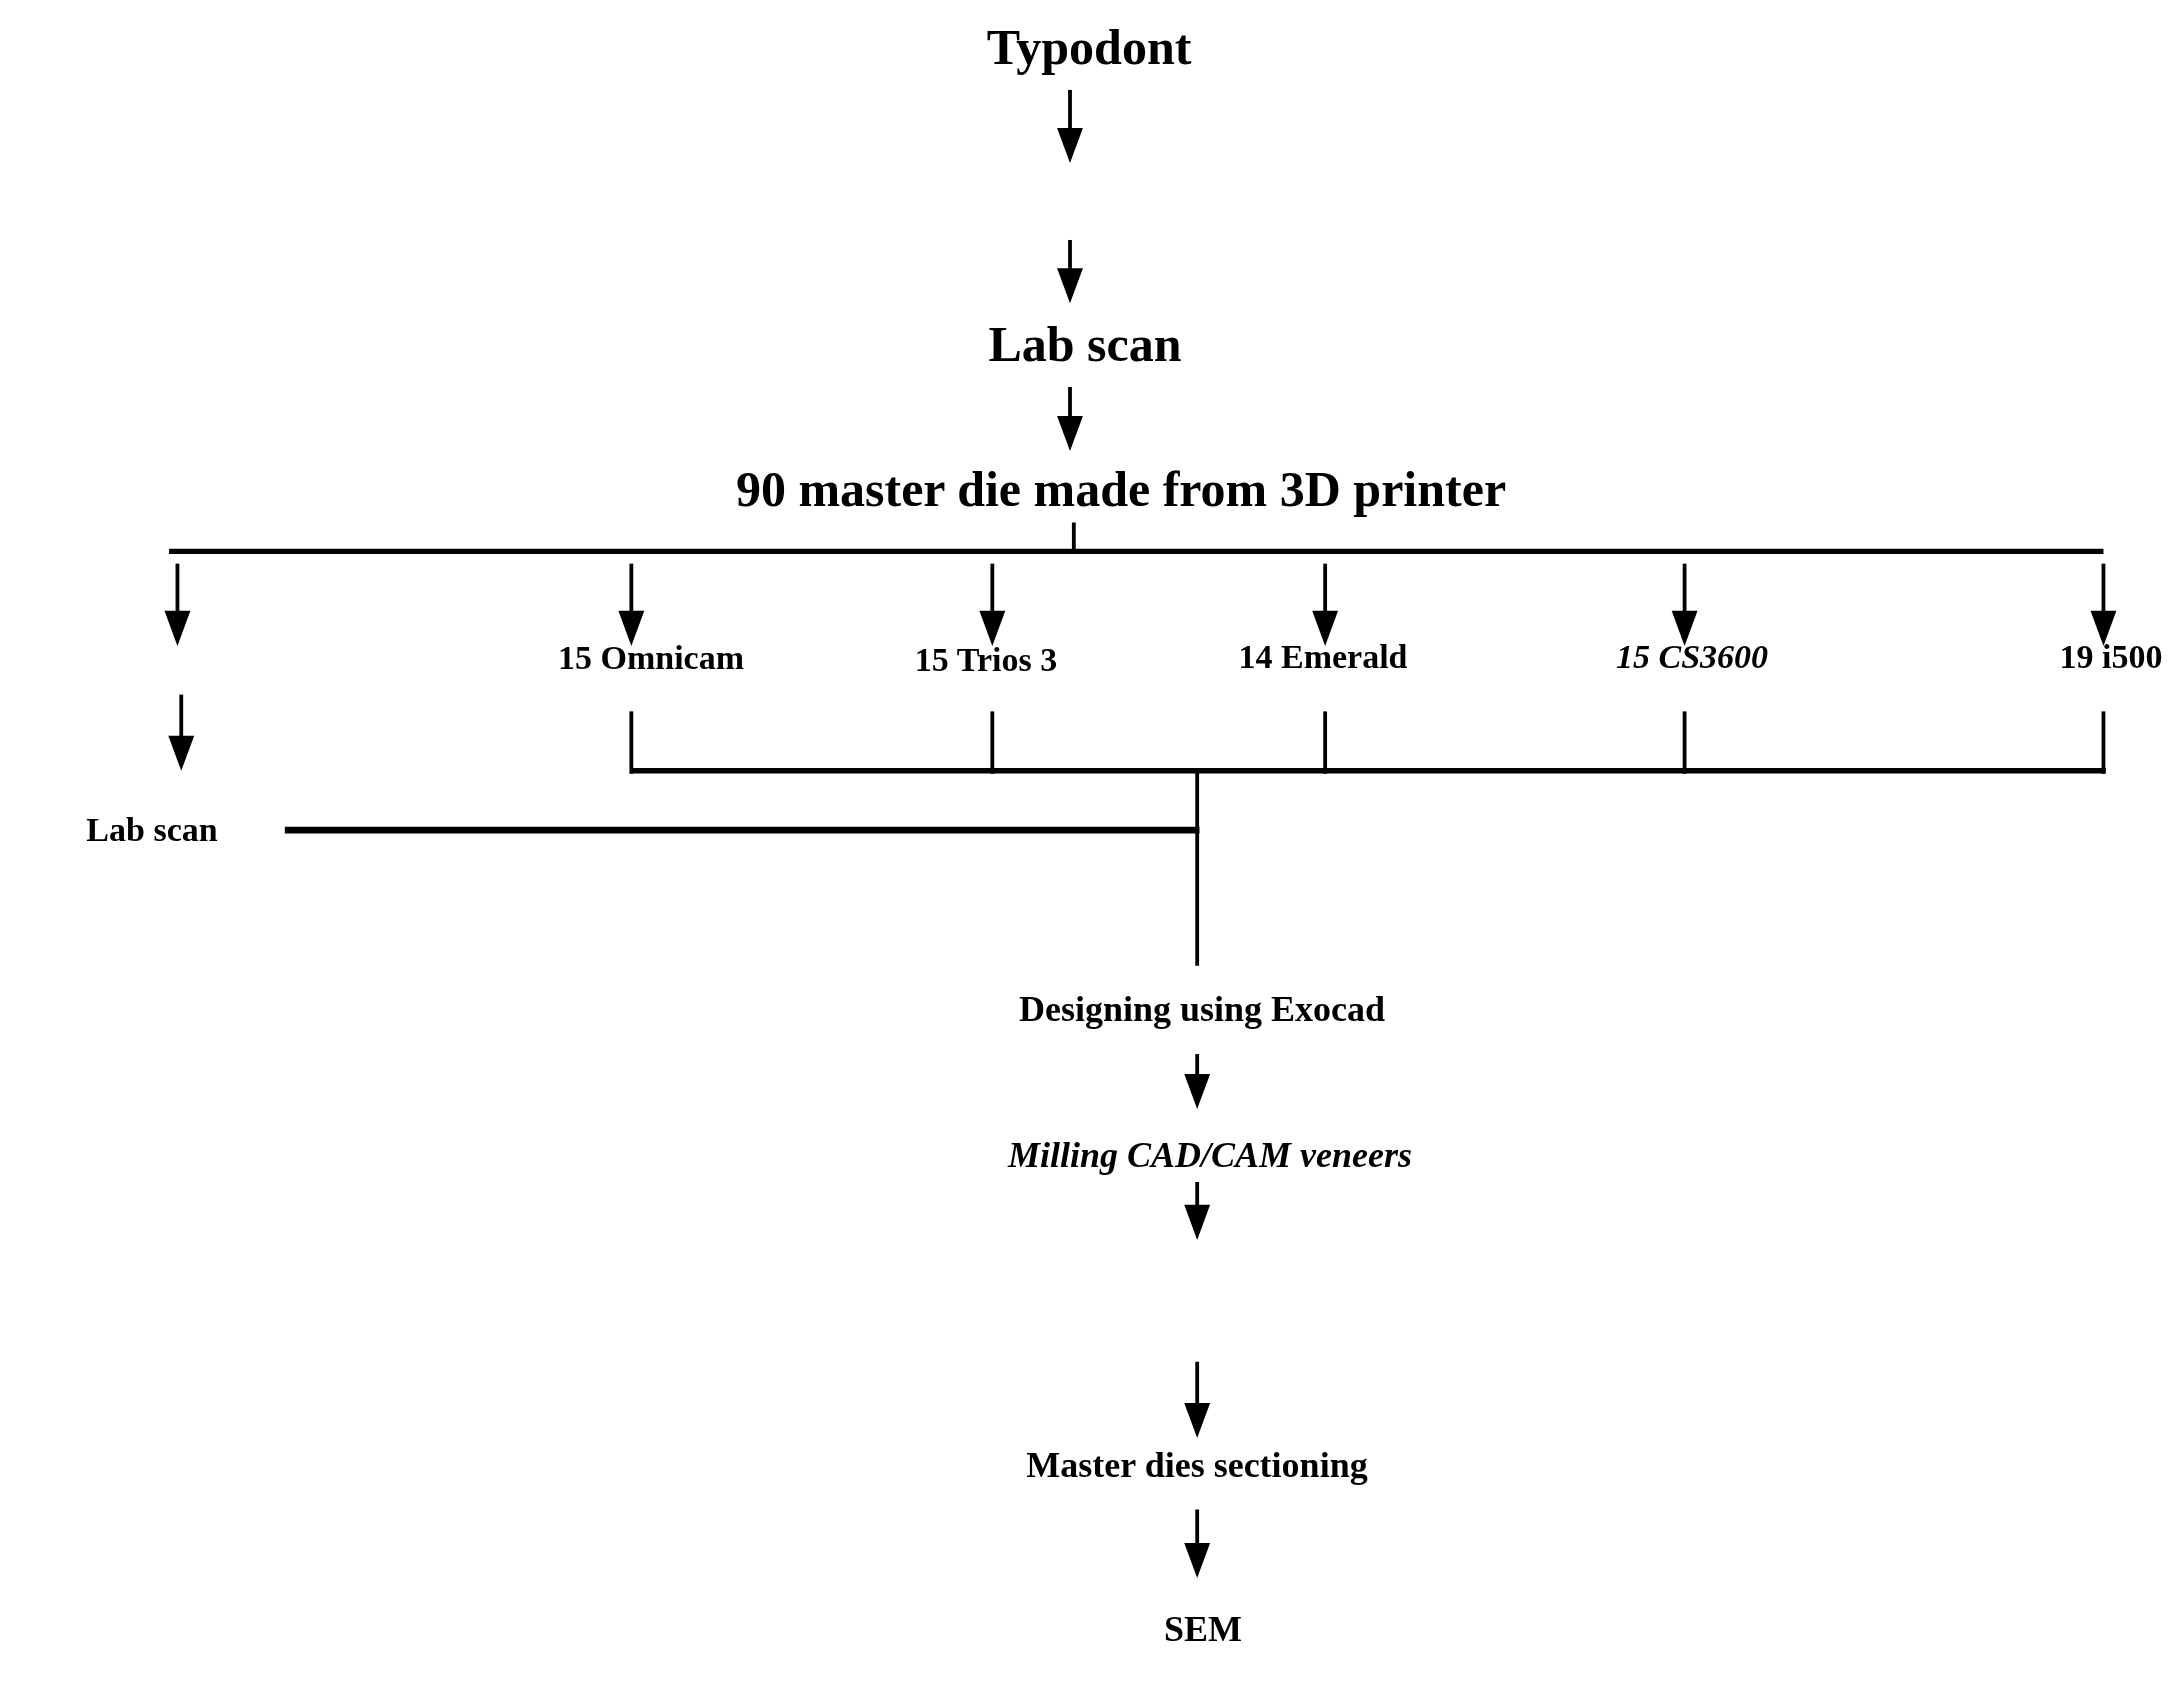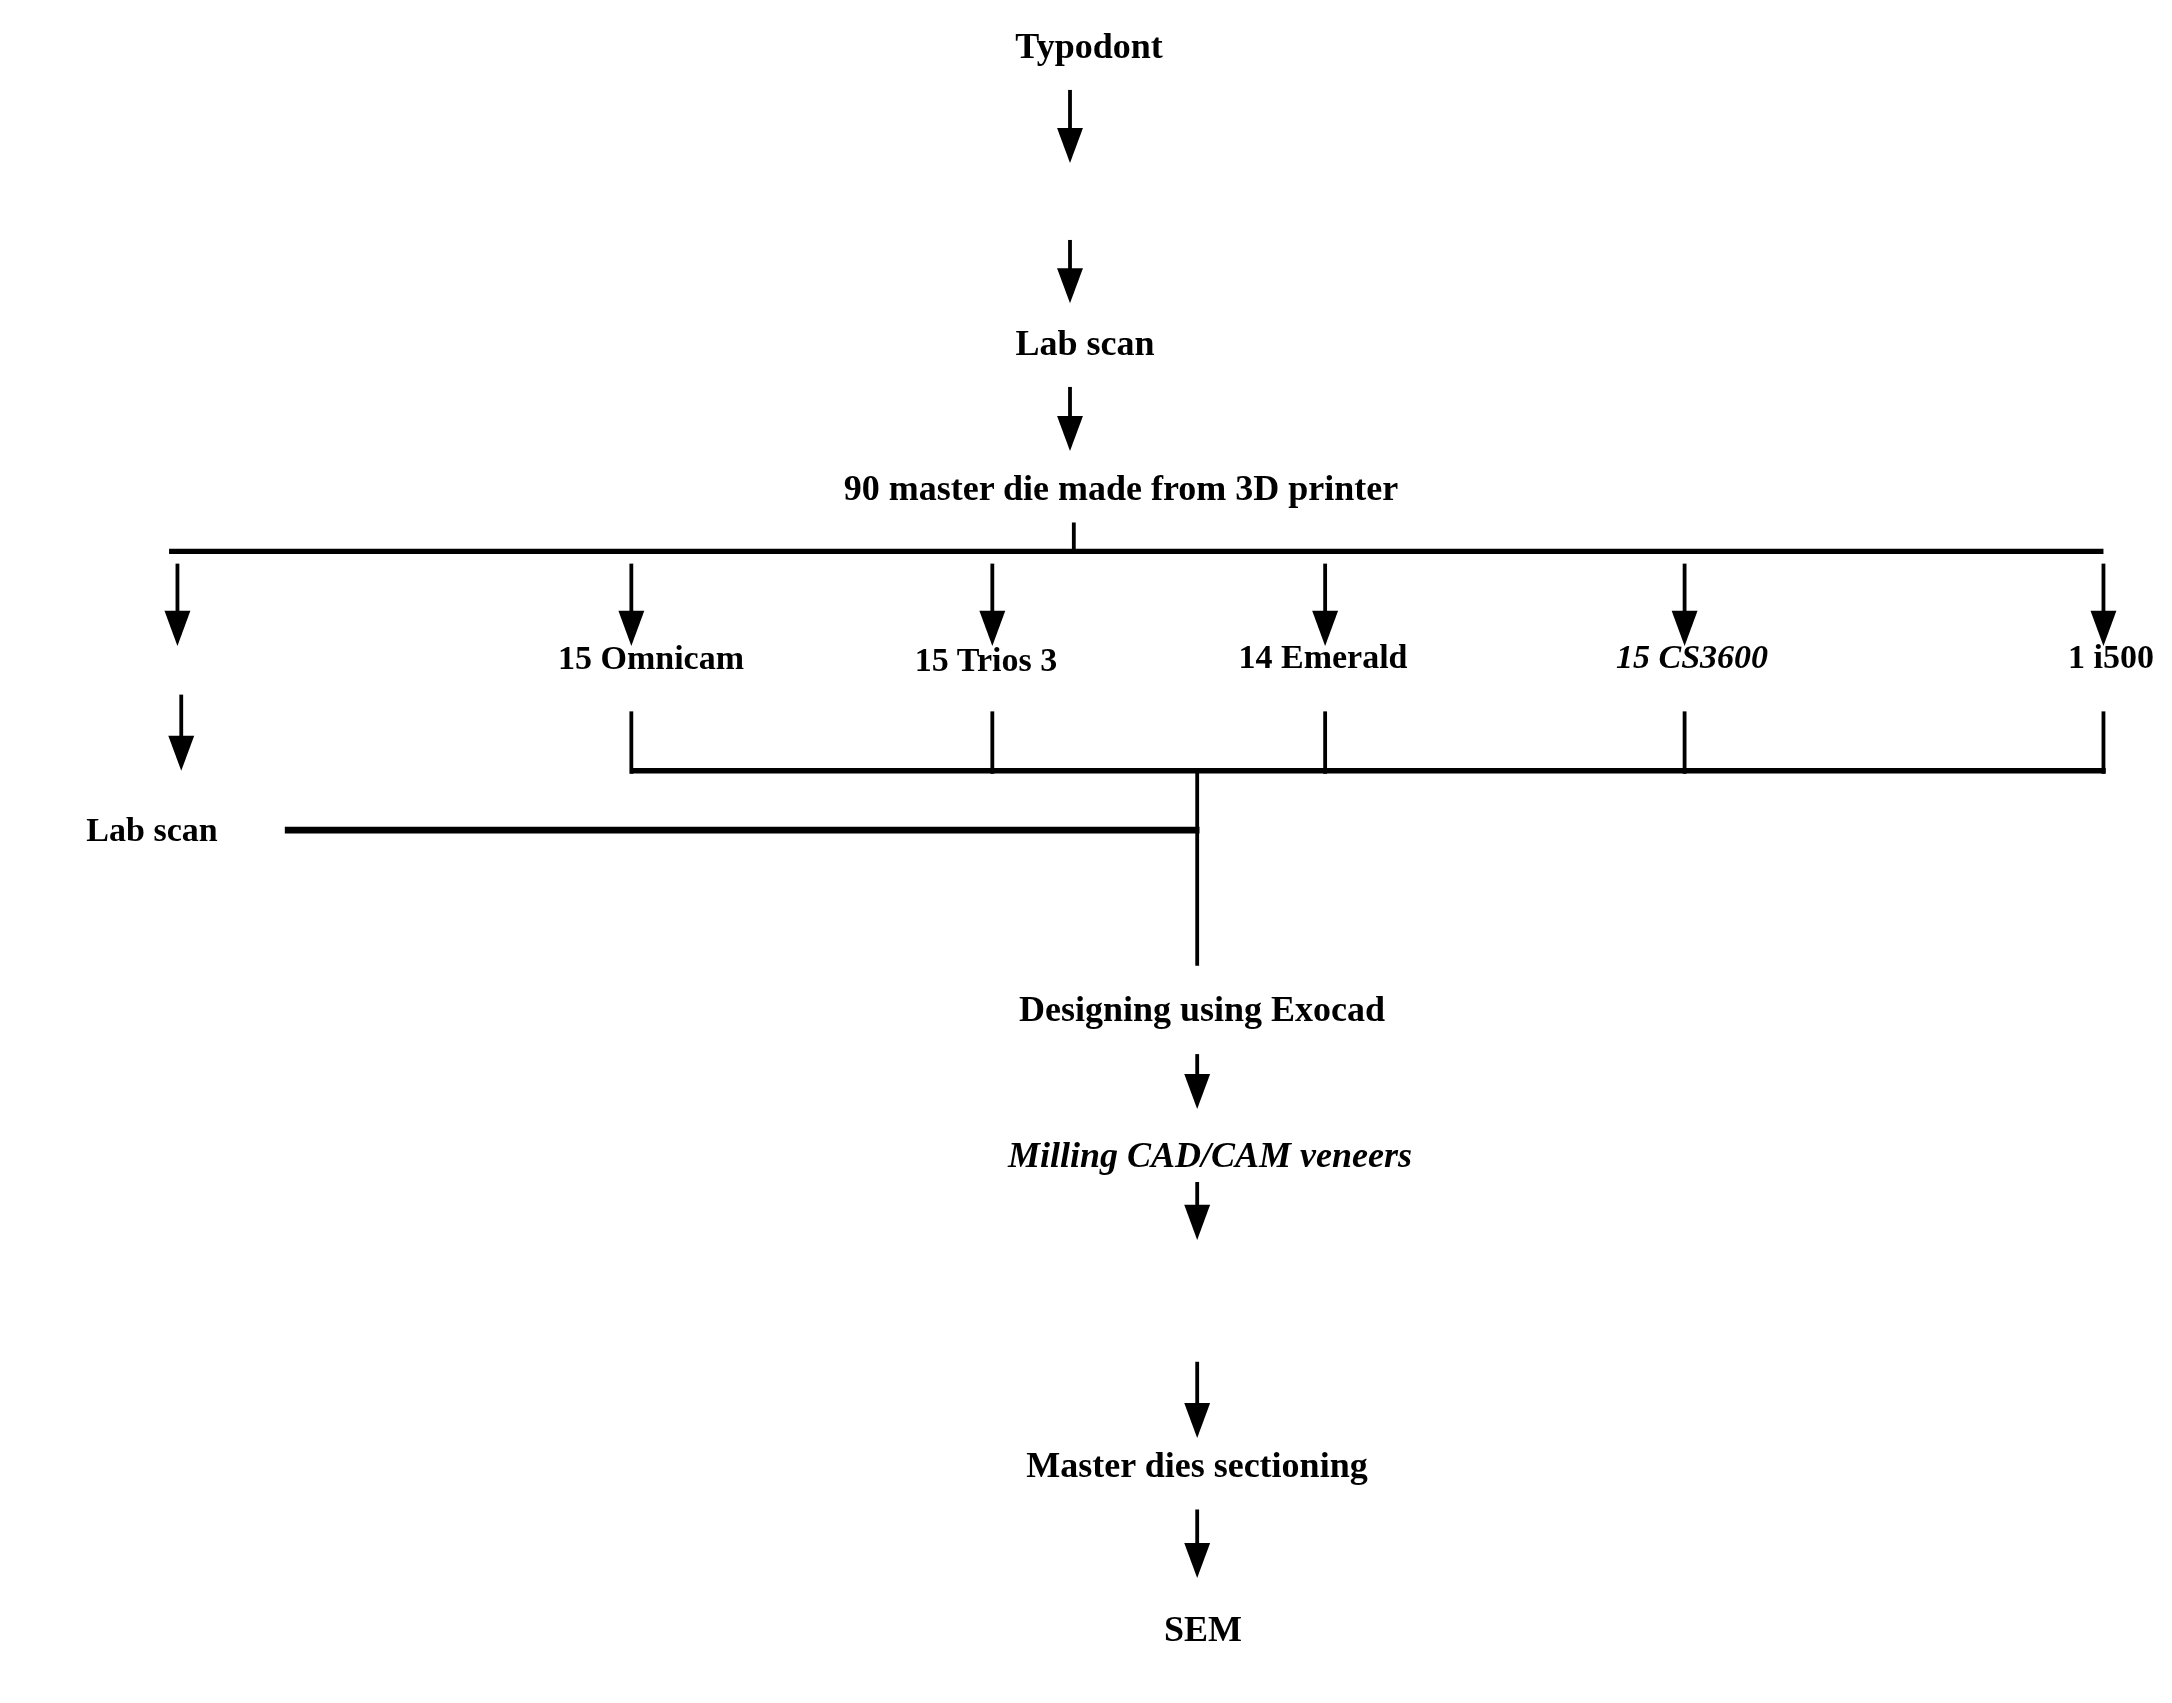--- a/index.html
+++ b/index.html
@@ -18,21 +18,21 @@
   }
   .label {
     position: absolute;
     transform: translate(-50%, -50%);
     white-space: nowrap;
     font-weight: bold;
     color: #000000;
     text-align: center;
     line-height: 1.1;
   }
-  .f-top    { font-size: 36px; font-family: Liberation Serif, serif; }
+  .f-top    { font-size: 50px; font-family: Liberation Serif, serif; }
   .f-branch { font-size: 34px; }
   .f-mid    { font-size: 36px; }
   .wire     { stroke: #000000; fill: none; }
   .head     { fill: #000000; stroke: none; }
 </style>
 </head>
 <body>
 
 <div id="canvas">
 
@@ -116,21 +116,21 @@
   </svg>
 
   <div class="label f-top" style="left:1089px; top:47px;">Typodont</div>
   <div class="label f-top" style="left:1085px; top:344px;">Lab scan</div>
   <div class="label f-top" style="left:1085px; top:489px;margin-left:36px;">90 master die made from 3D printer</div>
 
   <div class="label f-branch" style="left:651px;  top:658px;">15 Omnicam</div>
   <div class="label f-branch" style="left:986px; top:660px;">15 Trios 3</div>
   <div class="label f-branch" style="left:1323px; top:657px;">14 Emerald</div>
   <div class="label f-branch" style="left:1692px; top:657px;font-style:italic;">15 CS3600</div>
-  <div class="label f-branch" style="left:2111px; top:657px;">1 i500</div>
+  <div class="label f-branch" style="left:2111px; top:657px;">19 i500</div>
 
   <div class="label f-branch" style="left:152px; top:830px;">Lab scan</div>
 
   <div class="label f-mid" style="left:1202px; top:1010px;">Designing using Exocad</div>
   <div class="label f-mid" style="left:1210px; top:1156px;font-style:italic;">Milling CAD/CAM veneers</div>
   <div class="label f-mid" style="left:1197px; top:1466px;">Master dies sectioning</div>
   <div class="label f-mid" style="left:1203px; top:1630px;">SEM</div>
 
 </div>
 

